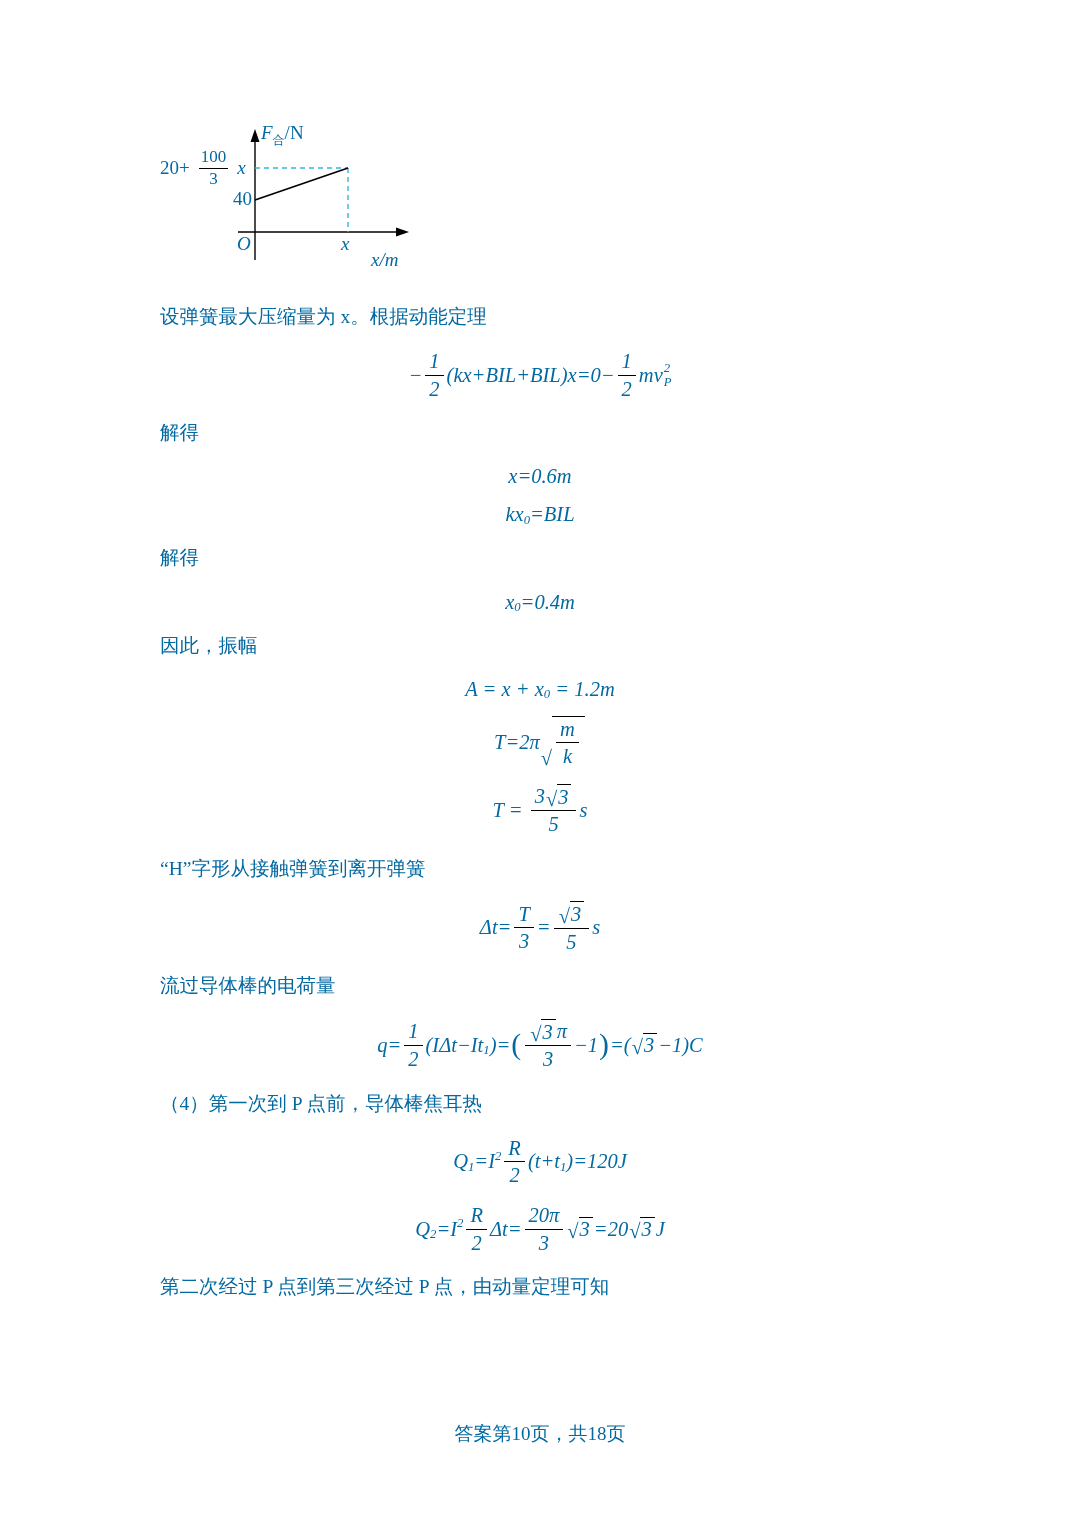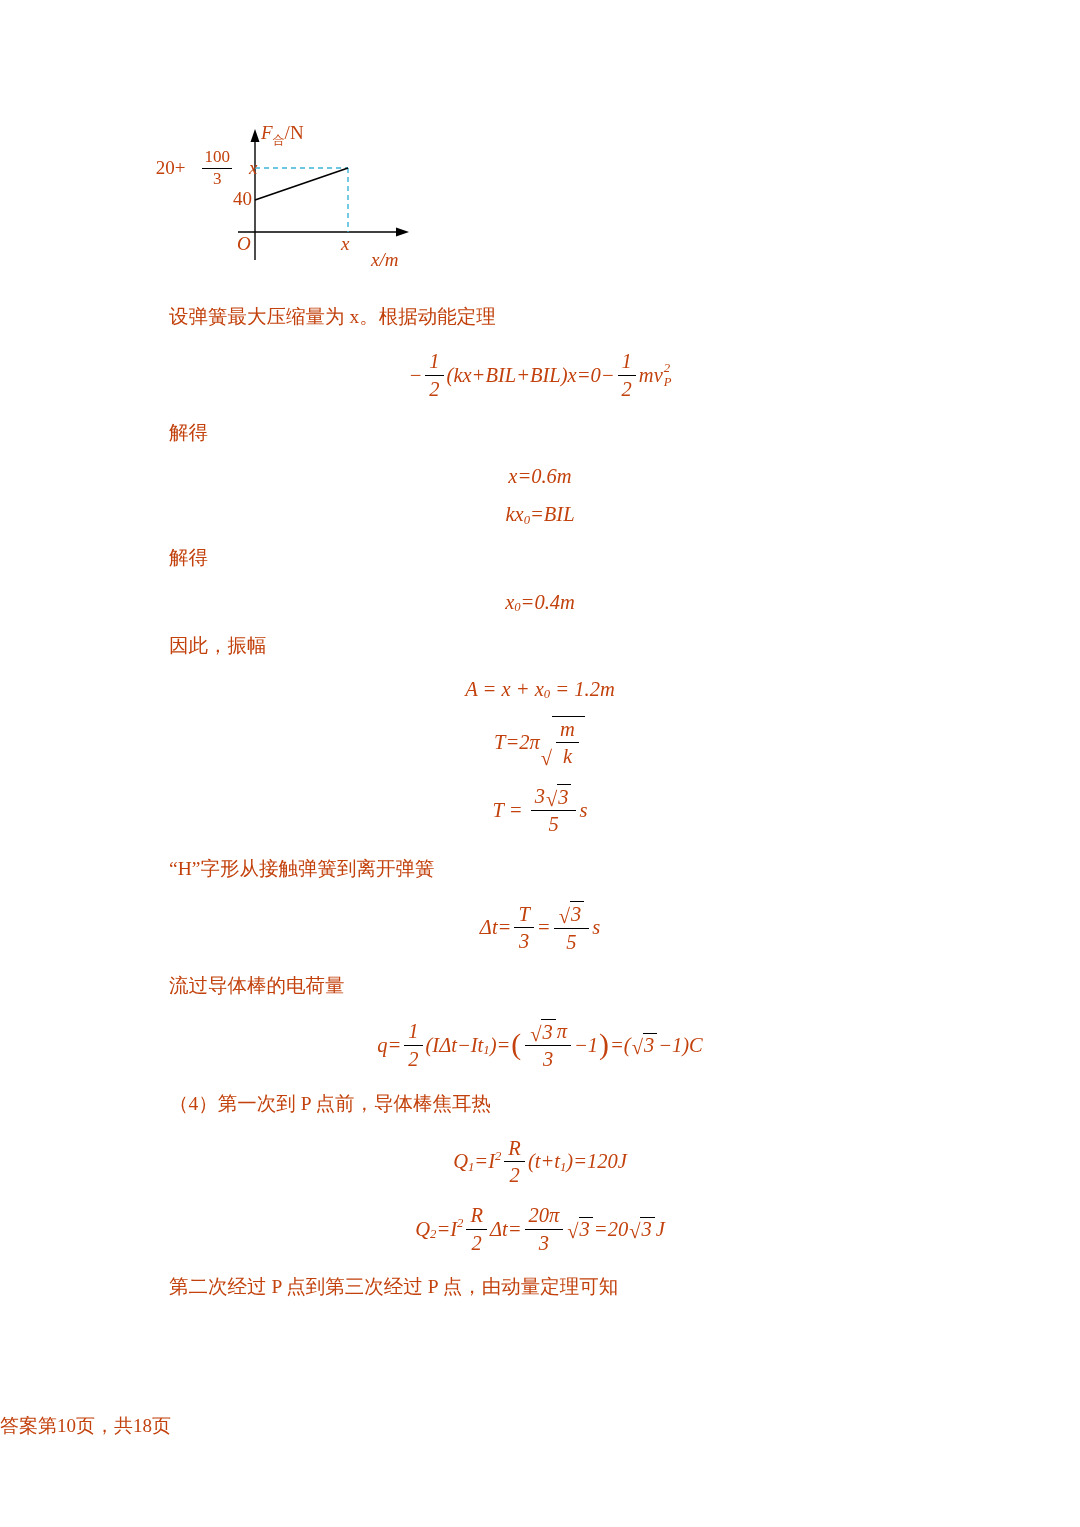--- a/index.html
+++ b/index.html
@@ -1,63 +1,63 @@
 <!DOCTYPE html>
 <html><head>
 <meta charset="utf-8">
 <style>
   html,body{margin:0;padding:0;background:#ffffff;}
   .page{
     position:relative;
     width:1080px;height:1527px;
     background:#ffffff;
-    color:#c2410c;
+    color:#0369a1;
     font-family:"Liberation Serif","DejaVu Serif",serif;
     box-sizing:border-box;
     padding:128px 160px 0 160px;
     overflow:hidden;
   }
   
   .figure{position:relative;width:420px;height:152px;margin:0 0 20px 0;font-size:19px;}
   .fig-svg{position:absolute;left:0;top:0;}
   .axis{stroke:#000;stroke-width:1.4;}
   .plot{stroke:#000;stroke-width:1.6;}
   .dash{stroke-width:1.4;stroke-dasharray:5 4;}
   .fig-label{position:absolute;white-space:nowrap;}
   .it{font-style:italic;}
   .f-axis-label{left:101px;top:-6px;}
   .fsub{font-size:12px;vertical-align:sub;}
-  .ytop{left:0;top:20px;width:93px;height:40px;display:flex;justify-content:center;align-items:center;gap:17px;}
+  .ytop{left:0;top:20px;width:93px;height:40px;display:flex;justify-content:flex-start;align-items:center;gap:9px;}
   .ffrac{display:inline-flex;flex-direction:column;align-items:center;font-size:17px;line-height:1.2;}
   .fnum{border-bottom:1.3px solid #000;padding:0 2px;}
   .fden{padding:0 2px;}
   .y20{left:56px;top:60px;width:36px;text-align:right;}
   .xm{left:211px;top:73px;margin-top:48px;}
   .origin{left:77px;top:105px;}
   .xtick{left:181px;top:105px;}
   
-  .para{font-size:19.5px;line-height:1.75;margin:12px 9px;text-align:justify;}
+  .para{font-size:19.5px;line-height:1.75;margin:12px 0;text-align:justify;}
   .equation{
     font-size:20.5px;margin:15px 0;
     display:flex;justify-content:center;align-items:center;
     font-style:italic;
   }
   .mtxt{white-space:pre;}
   .mpar{font-size:1.45em;font-style:normal;line-height:1;margin:0 1px;font-weight:300;}
   .mfrac{display:inline-flex;flex-direction:column;align-items:center;margin:0 3px;}
   .mnum{padding:0 4px 1px;border-bottom:1.4px solid #000;display:inline-flex;align-items:center;justify-content:center;line-height:1.2;}
   .mden{padding:1px 4px 0;display:inline-flex;align-items:center;justify-content:center;line-height:1.2;}
   .msub{font-size:0.62em;position:relative;top:0.45em;}
   .msup{font-size:0.62em;position:relative;top:-0.45em;}
   .mss{display:inline-flex;flex-direction:column;line-height:1.15;font-size:0.62em;align-items:flex-start;margin-left:1px;}
   .msqrt{display:inline-flex;align-items:stretch;margin:0 1px;}
   .msqrt-sign{display:flex;align-items:flex-end;font-style:normal;line-height:1;}
   .msqrt-rad{border-top:1.3px solid #000;padding:0 3px 0 1px;display:inline-flex;align-items:center;}
   
-  .footer{position:absolute;left:0;right:0;bottom:88px;font-size:19px;}
+  .footer{position:absolute;left:0;right:0;bottom:80px;text-align:center;font-size:19px;}
 </style>
 </head>
 <body>
 
 <div class="page">
 
   <div class="figure">
     <svg class="fig-svg" width="420" height="152" viewBox="0 0 420 152">
       <line class="axis" x1="95" y1="132" x2="95" y2="8"></line>
       <polygon points="95,1 90.5,14 99.5,14"></polygon>

